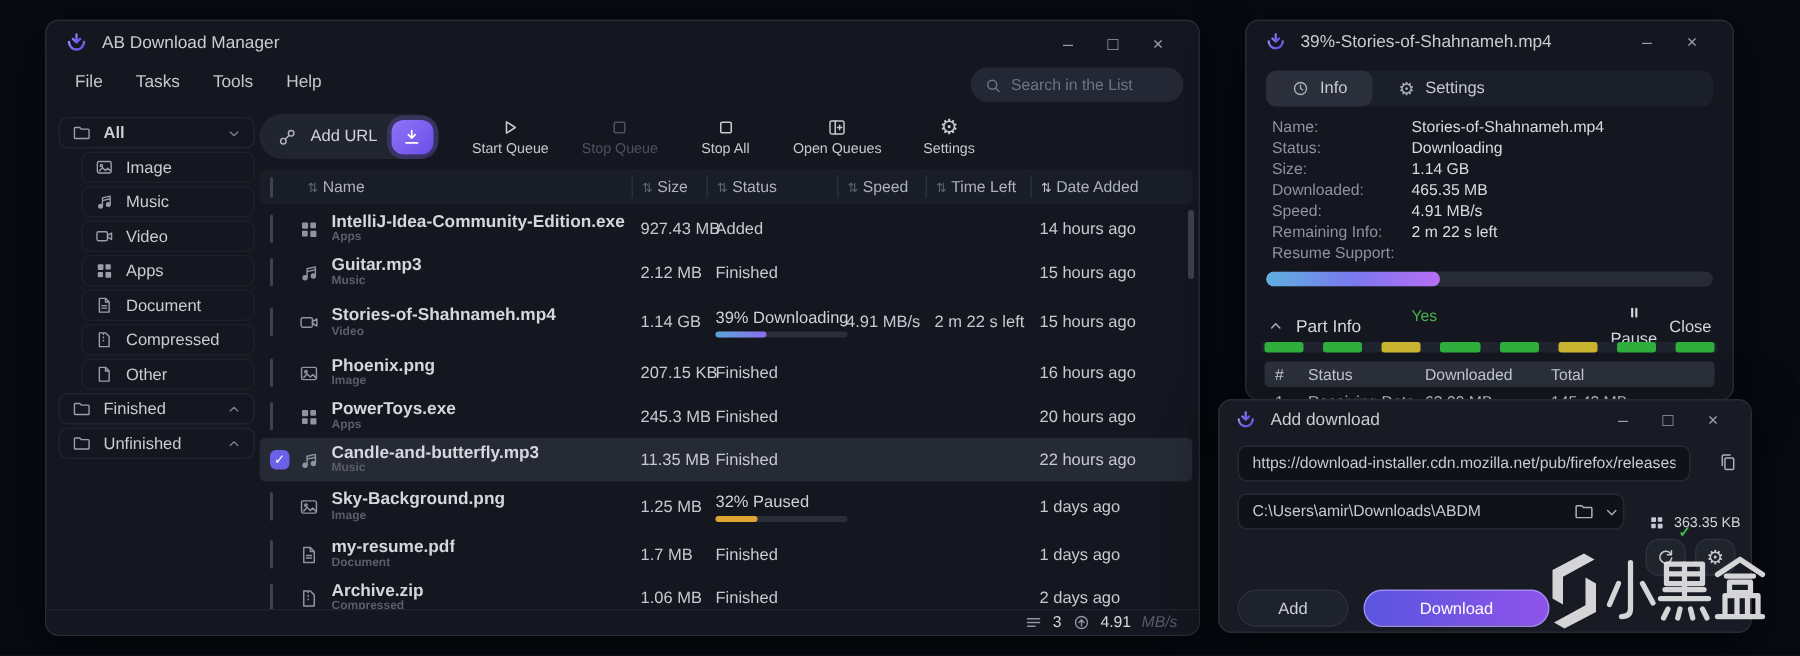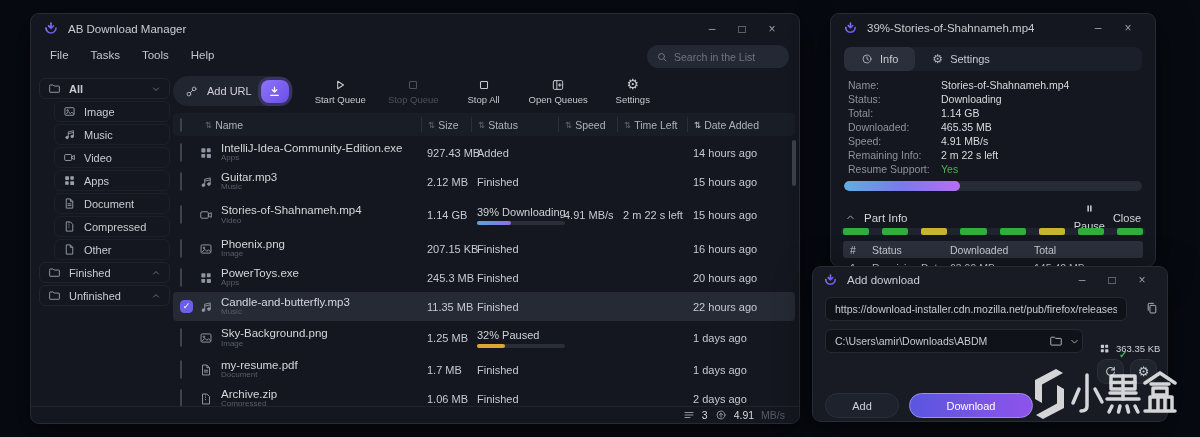--- a/index.html
+++ b/index.html
@@ -86,54 +86,54 @@
     background:#6b61e8; border-color:#6b61e8; color:#fff; font-size:9px;
     display:flex; align-items:center; justify-content:center; line-height:1;
   }
   .rows { position:absolute; top:124px; left:142px; width:622px; height:272px; overflow:hidden; }
   .trow { height:29px; border-radius:4px; }
   .trow.tall { height:38px; }
   .trow.mid { height:34px; }
   .trow.selected { background:#262a35; }
   .namecell { display:flex; align-items:center; gap:8px; overflow:hidden; }
   .ricon { color:#8f95a0; flex:0 0 auto; }
-  .nstack { line-height:1.1; overflow:hidden; }
+  .nstack { line-height:1.1; overflow:hidden;font-weight:bold; }
   .fname { font-size:11.5px; color:#d4d7dd; white-space:nowrap; }
   .fcat { font-size:8px; color:#595e68; }
   .cell { font-size:11px; color:#c6cad2; padding-left:6px; white-space:nowrap; }
   .statcell { padding-left:6px; }
   .stattext { font-size:11px; color:#cfd2d8; white-space:nowrap; }
   .pbar { width:88px; height:4px; background:#2a2e38; border-radius:2px; margin-top:3px; }
   .pbar span { display:block; height:100%; border-radius:2px; }
   .fill-active { background:linear-gradient(90deg,#58a6d8,#8f6cf0); }
   .fill-paused { background:#e0a634; }
   .vscroll { position:absolute; top:126px; right:3px; width:4px; height:46px; background:#3a404c; border-radius:2px; }
   .statusbar {
     position:absolute; left:0; right:0; bottom:0; height:17px;
     border-top:1px solid #20242e; background:#14171f;
     display:flex; align-items:center; justify-content:flex-end; gap:7px;
     padding-right:14px; font-size:10.5px; border-radius:0 0 9px 9px;
   }
   .statusbar .sicn { color:#8f95a0; }
-  .statusbar .dim { color:#565b66; }
+  .statusbar .dim { color:#565b66;font-style:italic; }
   
   #progress-window { left:830px; top:13px; width:326px; height:254px; z-index:2; }
   #progress-window .titlebar { height:28px; padding:0 12px; }
   .tabbar {
     position:absolute; top:33px; left:13px; right:13px; height:24px;
     background:#1b1f29; border-radius:7px; display:flex;
   }
   .tab { display:flex; align-items:center; gap:7px; font-size:11px; color:#c6cad2; padding:0 17px; border-radius:7px; }
   .tab.active { background:#2a2f3b; }
   .tab .ticon { color:#aeb2bb; }
   .fields { position:absolute; top:64px; left:17px; right:10px; }
   .fld { display:grid; grid-template-columns:93px 1fr; font-size:10.5px; line-height:14px; }
   .fld .flabel { color:#8d929c; }
   .fld .fvalue { color:#d8dbe0; }
-  .fld .fvalue.green { color:#4caf50; }
+  .fld .fvalue.green { color:#4caf50;margin-top:42px; }
   .bigbar { position:absolute; top:167px; left:13px; right:13px; height:10px; background:#262b36; border-radius:5px; overflow:hidden; }
   .bigbar span { display:block; height:100%; border-radius:5px; background:linear-gradient(90deg,#5fb0e0,#7a79ee,#b76ef5); }
   .partrow { position:absolute; top:189px; left:14px; right:14px; display:flex; align-items:center; gap:8px; }
   .partrow .ptitle { font-size:11.5px; color:#d4d7dd; }
   .pact { display:flex; align-items:center; gap:6px; font-size:11px; color:#d4d7dd;flex-direction:column; }
   .partrow .spacer { flex:1; }
   .segs { position:absolute; top:214px; left:10px; right:10px; height:7px; background:#1f232d; border-radius:2px; display:flex; gap:13px; padding:0 2px; }
   .segs span { flex:1; height:7px; border-radius:2px; }
   .ptable { position:absolute; top:227px; left:12px; right:12px; }
   .pgrid { display:grid; grid-template-columns:22px 78px 84px 1fr; align-items:center; }
@@ -708,21 +708,21 @@
   <div class="fields">
     <div class="fld">
         <span class="flabel">Name:</span>
         <span class="fvalue">Stories-of-Shahnameh.mp4</span>
       </div>
     <div class="fld">
         <span class="flabel">Status:</span>
         <span class="fvalue">Downloading</span>
       </div>
     <div class="fld">
-        <span class="flabel">Total:</span>
+        <span class="flabel">Size:</span>
         <span class="fvalue">1.14 GB</span>
       </div>
     <div class="fld">
         <span class="flabel">Downloaded:</span>
         <span class="fvalue">465.35 MB</span>
       </div>
     <div class="fld">
         <span class="flabel">Speed:</span>
         <span class="fvalue">4.91 MB/s</span>
       </div>

